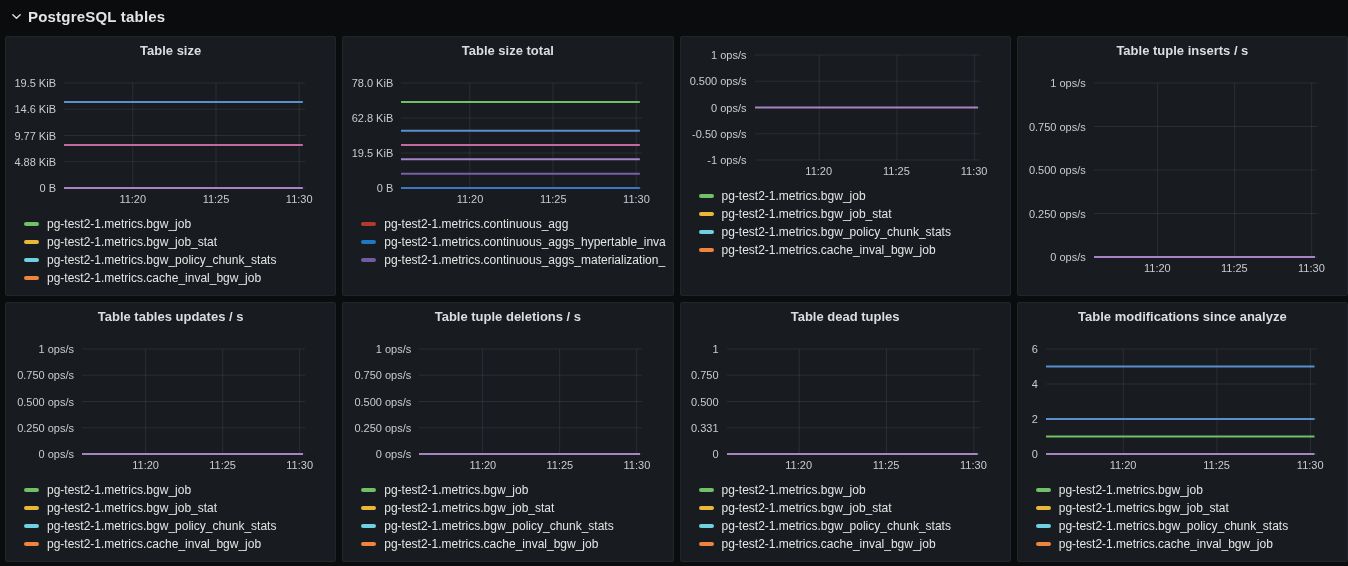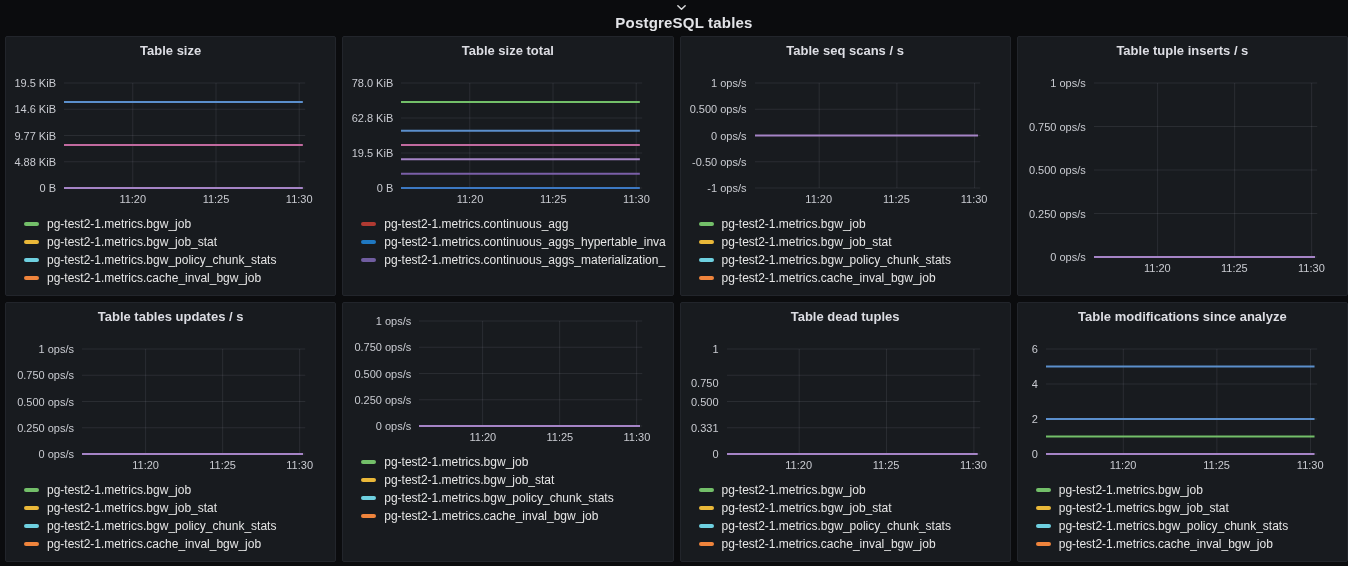--- a/index.html
+++ b/index.html
@@ -5,23 +5,22 @@
   * { margin:0; padding:0; box-sizing:border-box; }
   html,body { width:1348px; height:566px; overflow:hidden; }
   body {
     background:#0b0c0e;
     font-family:"Liberation Sans", sans-serif;
     color:#d8d9da;
   }
   .row-header {
     height:32px;
     display:flex; align-items:center;
-    padding-left:20px;
+    padding-left:9px;
     cursor:pointer;
-    flex-direction:column;
   }
   .chevron { width:14px; height:14px; margin-right:5px; display:flex; align-items:center; justify-content:center; }
   .row-title { font-size:15px; font-weight:700; color:#e3e4e8; letter-spacing:0.2px; }
   .grid {
     display:grid;
     grid-template-columns:repeat(4,1fr);
     grid-auto-rows:260px;
     gap:6px;
     padding:4px 0 0 5px;
   }
@@ -169,21 +168,20 @@
           <span class="legend-label">pg-test2-1.metrics.continuous_aggs_hypertable_inva</span>
         </div>
         <div class="legend-item">
           <span class="swatch" style="background: rgb(112, 93, 160);"></span>
           <span class="legend-label">pg-test2-1.metrics.continuous_aggs_materialization_</span>
         </div>
       </div>
   </div>
 
   <div class="panel">
-    <div class="panel-title">Table seq scans / s</div>
     <div class="chart" style="height: 105px;">
       <div class="ylabels" style="width: 68px;">
           <span class="ytick" style="top: 0%;">1 ops/s</span>
           <span class="ytick" style="top: 25%;">0.500 ops/s</span>
           <span class="ytick" style="top: 50%;">0 ops/s</span>
           <span class="ytick" style="top: 75%; text-align: right;">-0.50 ops/s</span>
           <span class="ytick" style="top: 100%;">-1 ops/s</span>
         </div>
       <div class="plot">
           <svg viewBox="0 0 100 100" preserveAspectRatio="none">
@@ -299,20 +297,21 @@
           <span class="legend-label">pg-test2-1.metrics.bgw_policy_chunk_stats</span>
         </div>
         <div class="legend-item">
           <span class="swatch" style="background: rgb(239, 132, 60);"></span>
           <span class="legend-label">pg-test2-1.metrics.cache_inval_bgw_job</span>
         </div>
       </div>
   </div>
 
   <div class="panel">
+    <div class="panel-title">Table tuple deletions / s</div>
     <div class="chart" style="height: 105px;">
       <div class="ylabels" style="width: 70px;">
           <span class="ytick" style="top: 0%;">1 ops/s</span>
           <span class="ytick" style="top: 25%;">0.750 ops/s</span>
           <span class="ytick" style="top: 50%;">0.500 ops/s</span>
           <span class="ytick" style="top: 75%;">0.250 ops/s</span>
           <span class="ytick" style="top: 100%;">0 ops/s</span>
         </div>
       <div class="plot">
           <svg viewBox="0 0 100 100" preserveAspectRatio="none">
@@ -351,21 +350,21 @@
           <span class="legend-label">pg-test2-1.metrics.cache_inval_bgw_job</span>
         </div>
       </div>
   </div>
 
   <div class="panel">
     <div class="panel-title">Table dead tuples</div>
     <div class="chart" style="height: 105px;">
       <div class="ylabels" style="width: 40px;">
           <span class="ytick" style="top: 0%;">1</span>
-          <span class="ytick" style="top: 25%; margin-top: 8px;">0.750</span>
+          <span class="ytick" style="top: 25%;">0.750</span>
           <span class="ytick" style="top: 50%;">0.500</span>
           <span class="ytick" style="top: 75%;">0.331</span>
           <span class="ytick" style="top: 100%;">0</span>
         </div>
       <div class="plot">
           <svg viewBox="0 0 100 100" preserveAspectRatio="none">
             <line x1="0" y1="0" x2="100" y2="0" stroke="rgba(204,210,222,0.10)" stroke-width="1" vector-effect="non-scaling-stroke"></line>
             <line x1="0" y1="25" x2="100" y2="25" stroke="rgba(204,210,222,0.10)" stroke-width="1" vector-effect="non-scaling-stroke"></line>
             <line x1="0" y1="50" x2="100" y2="50" stroke="rgba(204,210,222,0.10)" stroke-width="1" vector-effect="non-scaling-stroke"></line>
             <line x1="0" y1="75" x2="100" y2="75" stroke="rgba(204,210,222,0.10)" stroke-width="1" vector-effect="non-scaling-stroke"></line>

